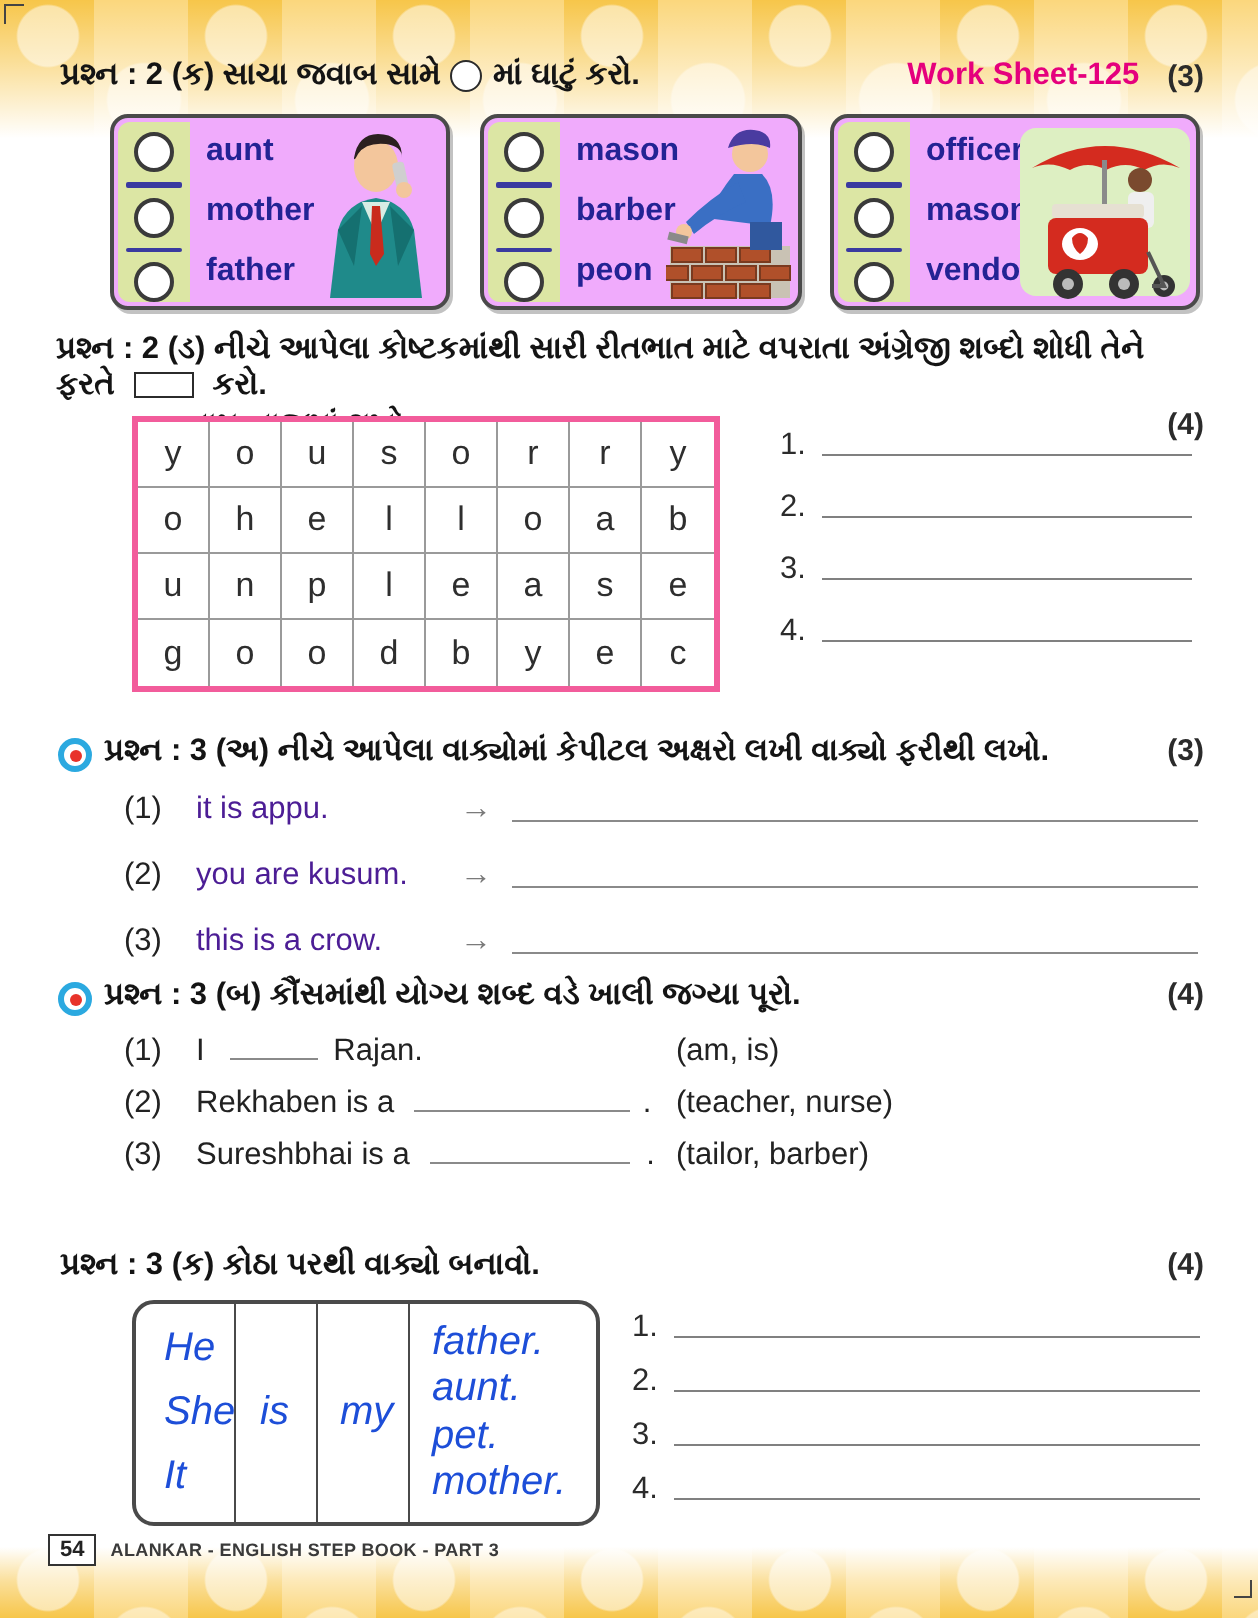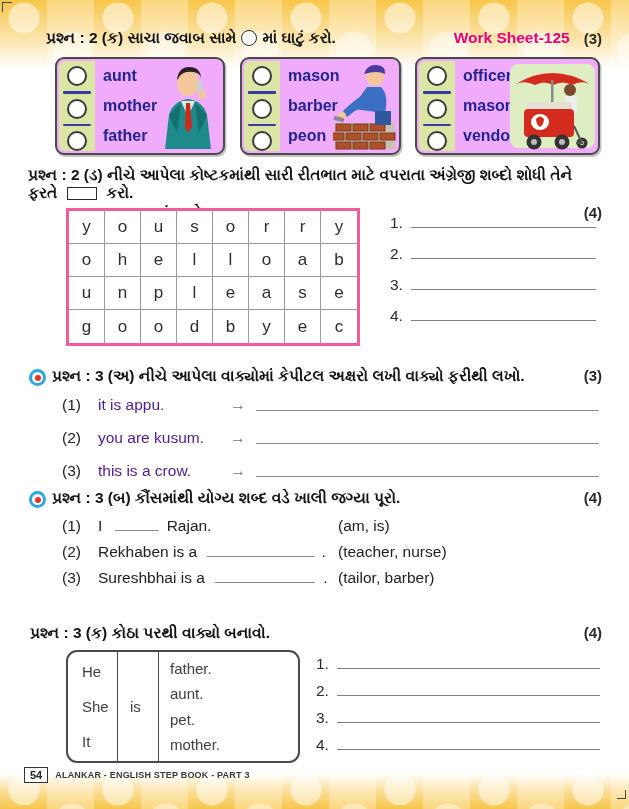--- a/index.html
+++ b/index.html
@@ -30,21 +30,21 @@
   .crop-mark { position:absolute; z-index:6; }
   .crop-tl { top:2px; left:2px; width:10px; height:10px; border-left:1.5px solid #444; border-top:1.5px solid #444; }
   .crop-br { bottom:10px; right:3px; width:9px; height:9px; border-right:1.5px solid #444; border-bottom:1.5px solid #444; }
 
   .content { position:absolute; inset:0; z-index:3; }
 
   
   .gq { font-weight:bold; font-size:15.5px; color:#141414; }
   .marks { font-size:15px; color:#2b2b2b; font-weight:bold; }
 
-  .q2k-head { position:absolute; top:29px; left:30px; right:27px; display:flex; align-items:center;margin-left:16px; }
+  .q2k-head { position:absolute; top:29px; left:30px; right:27px; display:flex; align-items:center; }
   .q2k-head .spacer { flex:1; }
   .ws-label { color:#E5007D; font-weight:bold; font-size:15.5px; margin-right:14px; }
   .inline-circle { display:inline-block; width:16px; height:16px; border:1.6px solid #2b2b2b;
     border-radius:50%; background:#fff; vertical-align:-3px; margin:0 5px; }
   .inline-rect { display:inline-block; width:30px; height:13px; border:1.5px solid #2b2b2b;
     background:#fff; vertical-align:-2px; margin:0 5px; }
 
   
   .opt-box { position:absolute; top:57px; height:98px; background:#f0abfc;
     border:2px solid #4a4a4a; border-radius:9px; box-shadow:1.5px 2px 0 rgba(120,120,120,.45); }
@@ -98,21 +98,21 @@
 
   
   .make-table { position:absolute; top:650px; left:66px; width:234px; height:113px;
     border:2px solid #4a4a4a; border-radius:11px; display:flex; background:#fff; }
   .mt-col { border-right:1.8px solid #4a4a4a; display:flex; flex-direction:column; }
   .mt-col:last-child { border-right:none; }
   .mt-c1 { width:50px; justify-content:space-between; padding:11px 0 11px 14px; }
   .mt-c2 { width:41px; justify-content:center; padding-left:12px; }
   .mt-c3 { width:46px; justify-content:center; padding-left:11px; }
   .mt-c4 { flex:1; justify-content:space-between; padding:8px 0 8px 11px; }
-  .make-table span { font-size:15px; color:#404040; }
+  .make-table span { font-size:20px; color:#1d4ed8;font-style:italic; }
 
   
   .footer { position:absolute; top:767px; left:24px; display:flex; align-items:center; z-index:5; }
   .page-num { border:1.6px solid #333; background:#fff; font-size:11px; font-weight:bold;
     color:#222; padding:0 5px; line-height:14px; }
   .book-title { margin-left:7px; font-size:9px; font-weight:bold; color:#3a3a3a; letter-spacing:.2px; }
 </style>
 </head>
 <body>
 
@@ -378,20 +378,23 @@
 
     <div class="make-table">
       <div class="mt-col mt-c1">
         <span>He</span>
         <span>She</span>
         <span>It</span>
       </div>
       <div class="mt-col mt-c2">
         <span>is</span>
       </div>
+      <div class="mt-col mt-c3">
+        <span>my</span>
+      </div>
       <div class="mt-col mt-c4">
         <span>father.</span>
         <span>aunt.</span>
         <span>pet.</span>
         <span>mother.</span>
       </div>
     </div>
 
     <div class="ans-col" style="top:655px; left:316px; right:29px; gap:9px;">
       <div class="ans-line">

